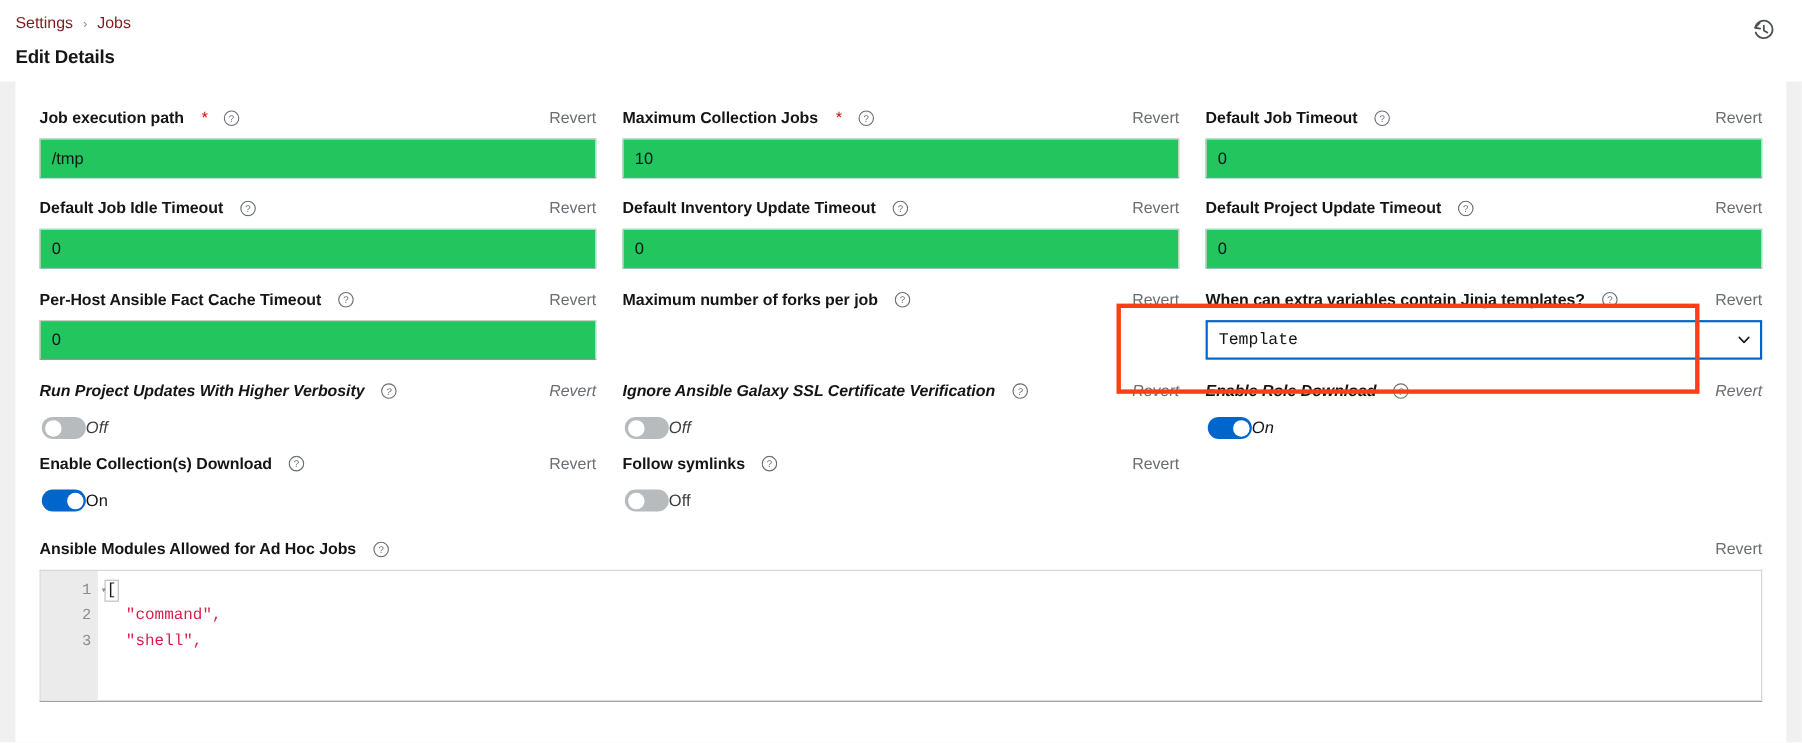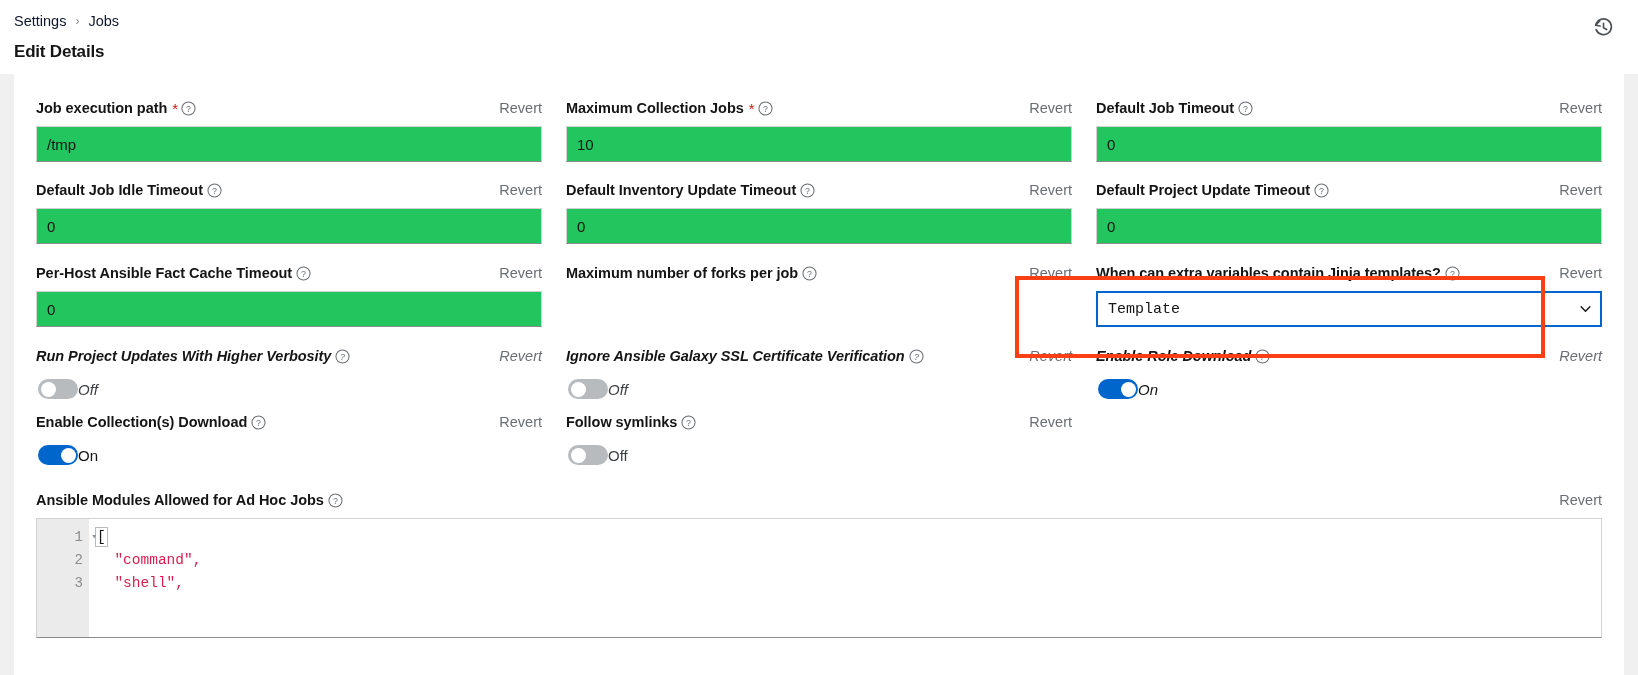--- a/index.html
+++ b/index.html
@@ -24,21 +24,21 @@
   }
   .breadcrumb {
     font-size: 14.5px;
     line-height: 20px;
     padding-top: 5px;
     display: flex;
     align-items: center;
     gap: 9px;
   }
   .breadcrumb a {
-    color: #0f172a;
+    color: #7f1d1d;
     text-decoration: none;
     cursor: pointer;
   }
   .breadcrumb .sep {
     color: #8a8d90;
     font-size: 12px;
     user-select: none;
   }
   .page-title {
     font-size: 17px;
@@ -89,22 +89,22 @@
 
   .field-head {
     display: flex;
     align-items: center;
     justify-content: space-between;
     margin-bottom: 8px;
     height: 20px;
   }
   .label-wrap {
     display: flex;
-    align-items: center;
-    gap: 4px;
+    align-items: flex-start;
+    gap: 15px;
     min-width: 0;
   }
   .label {
     font-size: 14.5px;
     font-weight: 700;
     color: #151515;
     white-space: nowrap;
     letter-spacing: -0.05px;
   }
   .req {

